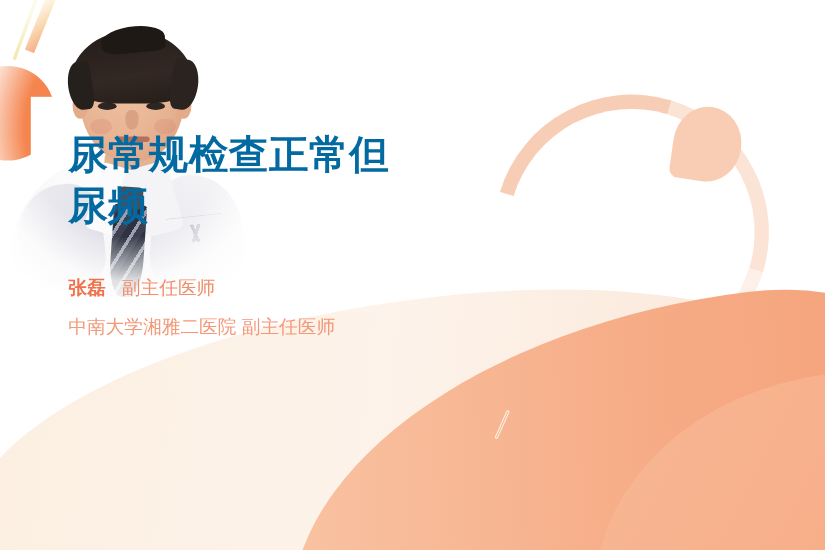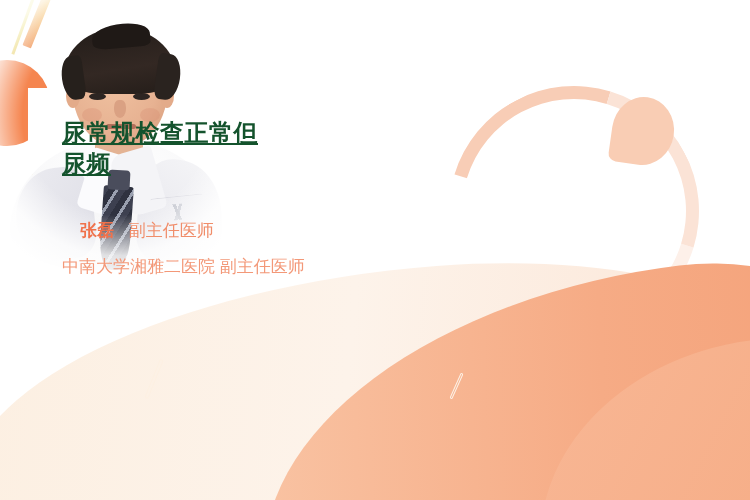--- a/index.html
+++ b/index.html
@@ -241,28 +241,27 @@
     left:455px; top:372px; width:3px; height:28px;
     border:1px solid #fdf1e6; border-radius:2px;
     transform:rotate(24deg);
   }
 
   
   #text-block {
     position:absolute; left:62px; top:118px; width:360px; z-index:20;
   }
   #title {
-    font-size:24px; line-height:1.28; font-weight:700;
-    color:#14532d; letter-spacing:.5px;
+    font-size:36px; line-height:1.28; font-weight:700;
+    color:#0369a1; letter-spacing:.5px;
     white-space:pre-line;
-    text-decoration:underline;
   }
   #meta { margin-top:39px; }
   #meta-row-1 {
-    font-size:17px; line-height:1.5; white-space:nowrap;margin-left:18px;
+    font-size:17px; line-height:1.5; white-space:nowrap;
   }
   #doctor-name { color:#f0714a; font-weight:700; }
   #doctor-title { color:#f08d6a; font-weight:400; margin-left:10px; }
   #meta-row-2 {
     margin-top:10px; font-size:17px; line-height:1.5;
     color:#f39878; white-space:nowrap;
   }
 </style>
 </head>
 <body>

